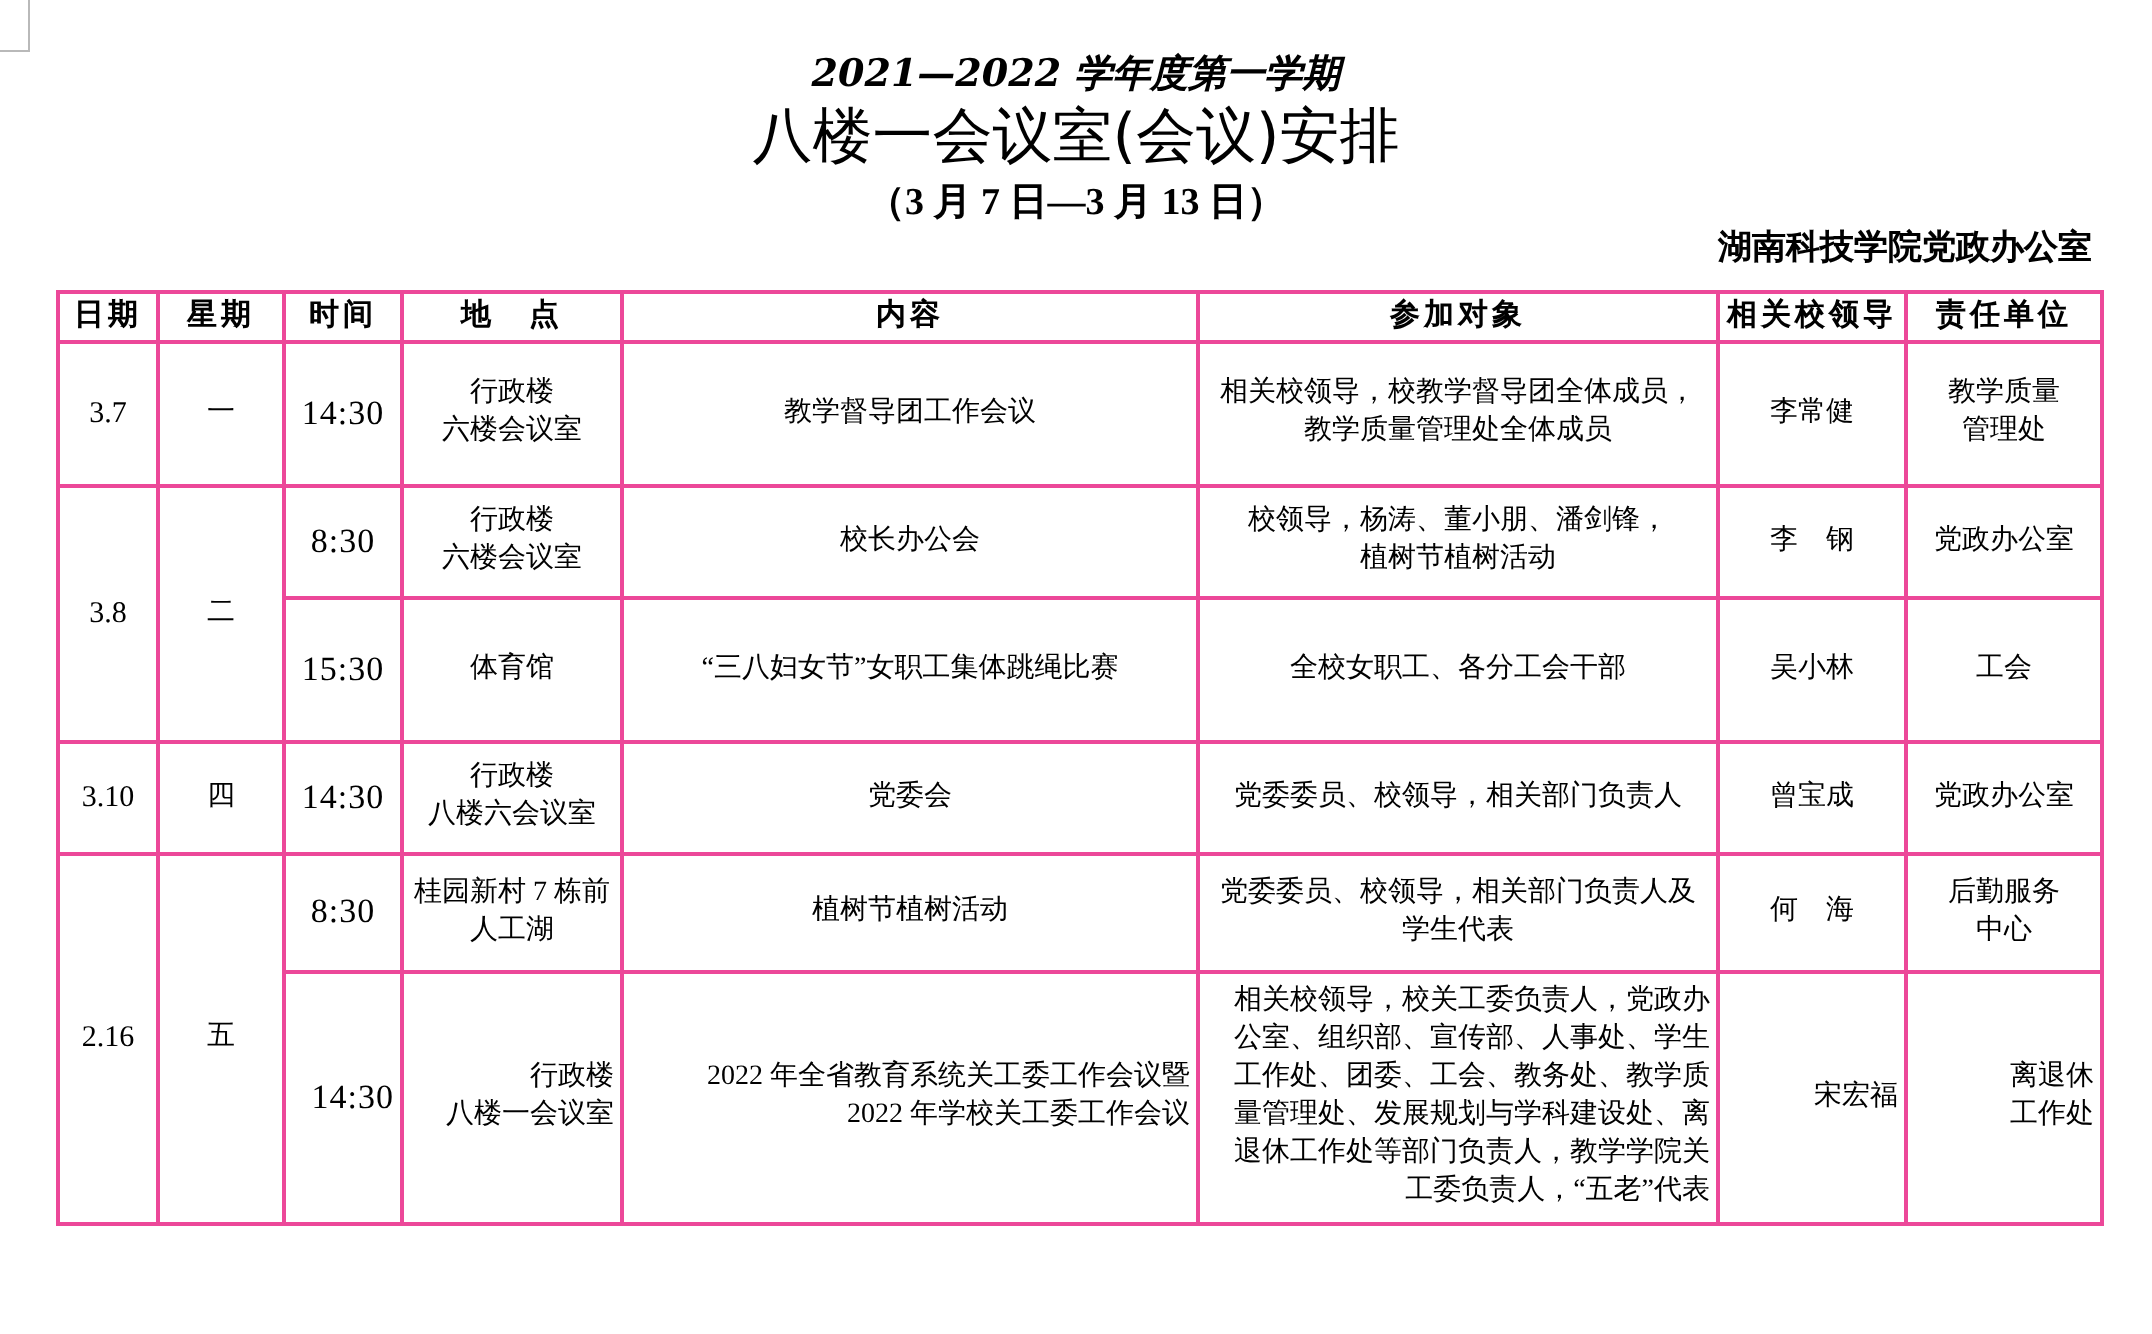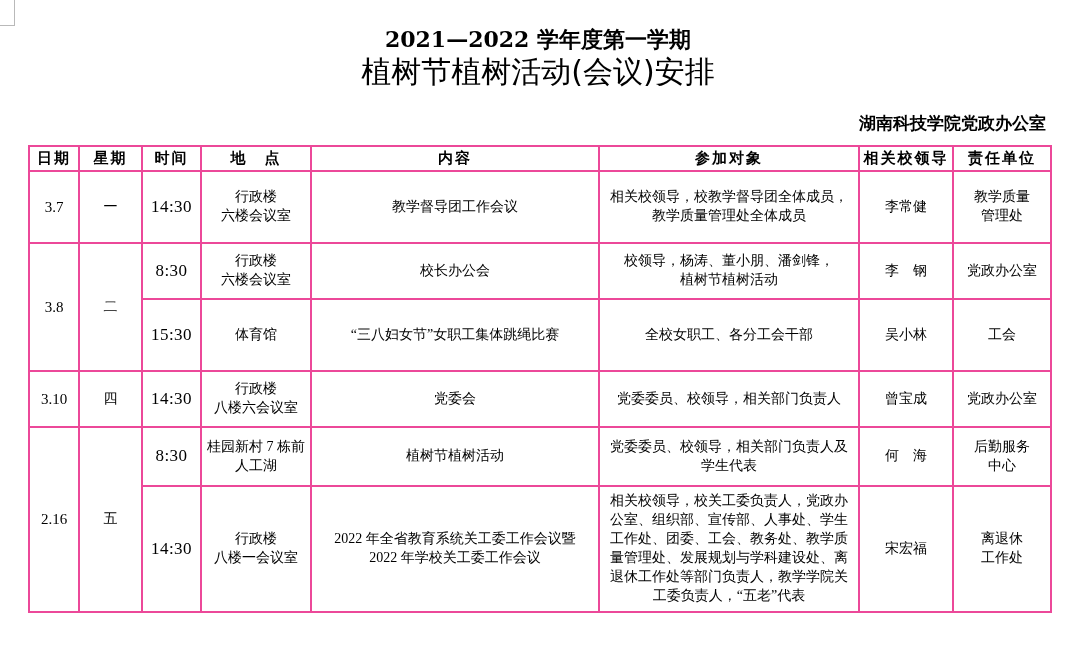--- a/index.html
+++ b/index.html
@@ -15,22 +15,23 @@
     position:absolute;left:0;top:0;
     width:14px;height:25px;
     border-right:1px solid #b9b9b9;
     border-bottom:1px solid #b9b9b9;
   }
   .title-block{
     position:absolute;top:28px;left:0;width:1076px;
     text-align:center;
   }
   .t1{
-    font-size:22px;font-weight:bold;line-height:1;
+    font-size:19px;font-weight:bold;line-height:1;
     font-family:"DejaVu Serif","Liberation Serif",serif;
+    font-style:italic;
   }
   .t2{
     margin-top:6px;
     font-size:30px;line-height:1.05;font-weight:500;
     font-family:"DejaVu Sans","Liberation Sans",sans-serif;
   }
   .t3{
     margin-top:7px;
     font-size:19px;font-weight:bold;line-height:1;
   }
@@ -49,21 +50,21 @@
   .sched th,.sched td{
     border:2px solid #ec4899;
     text-align:center;
     vertical-align:middle;
     padding:1px 3px;
     font-size:14px;
     line-height:1.35;
     white-space:pre-line;
     overflow:hidden;
   }
-  .sched tr:last-child td{border-bottom-width:2px;}
+  .sched tr:last-child td{border-bottom-width:2px;text-align:right;}
   .sched th{
     font-size:15px;
     font-weight:bold;
     letter-spacing:2px;
     white-space:nowrap;
   }
   .c0{width:50px}.c1{width:63px}.c2{width:59px}.c3{width:110px}
   .c4{width:288px}.c5{width:260px}.c6{width:94px}.c7{width:98px}
   tr.h-hdr{height:25px}
   tr.h-a{height:72px}
@@ -75,21 +76,22 @@
 </style>
 </head>
 <body>
 
 <div class="page">
 
   <div class="corner-mark"></div>
 
   <div class="title-block">
     <div class="t1">2021—2022 学年度第一学期</div>
-    <div class="t2">植树节植树活动(会议)安排</div>
+    <div class="t2">八楼一会议室(会议)安排</div>
+    <div class="t3">（3 月 7 日—3 月 13 日）</div>
   </div>
 
   <div class="office">湖南科技学院党政办公室</div>
 
   <table class="sched">
     <colgroup>
       <col class="c0">
         <col class="c1">
         <col class="c2">
         <col class="c3">

